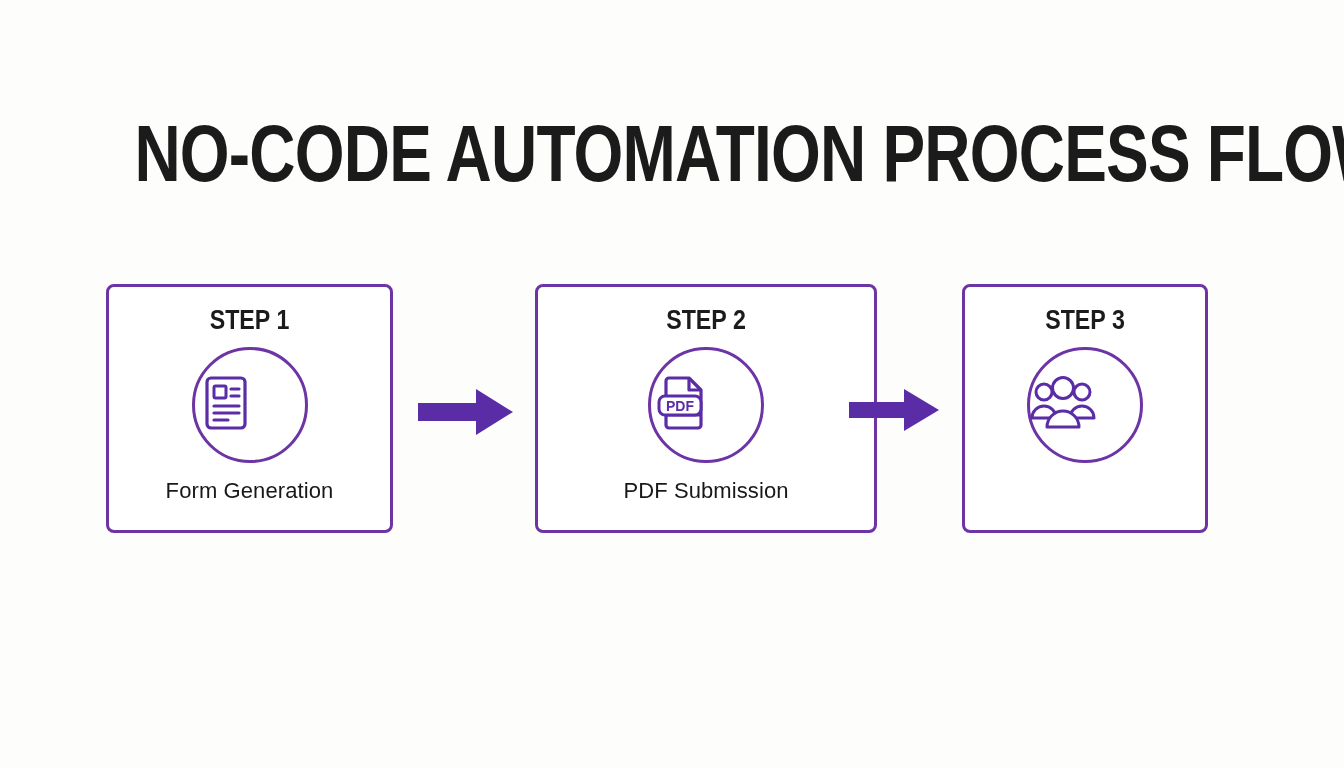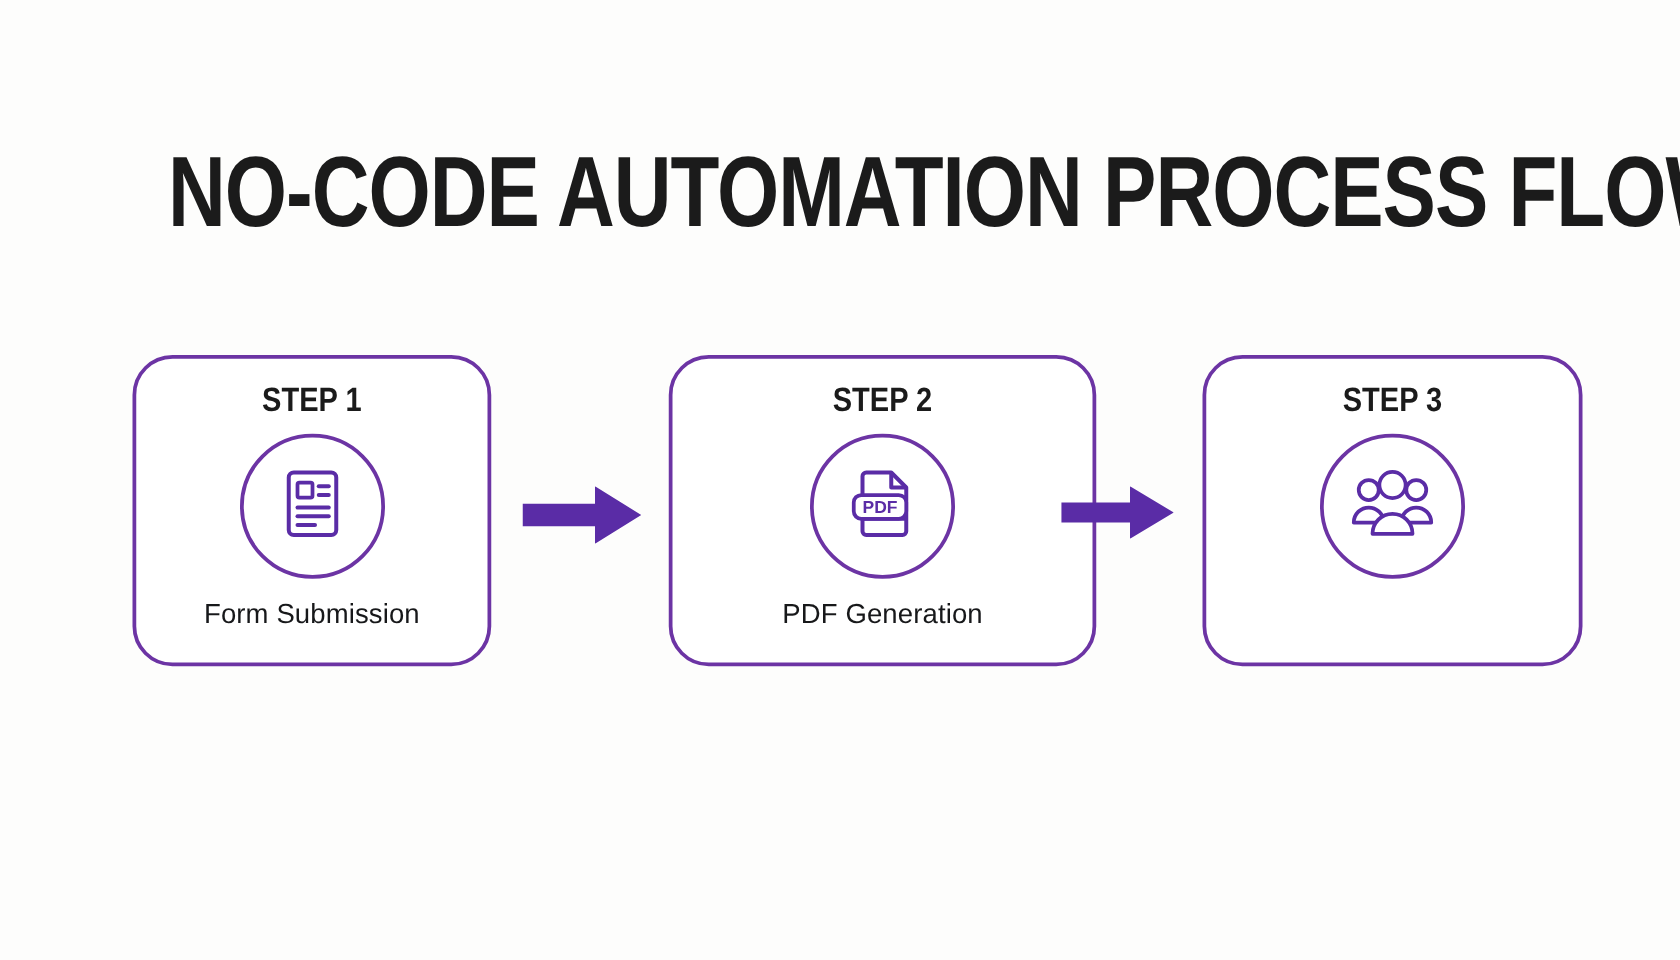--- a/index.html
+++ b/index.html
@@ -48,26 +48,26 @@
     height: 252px;
   }
 
   .card {
     position: absolute;
     top: 0;
     width: 287px;
     height: 249px;
     box-sizing: border-box;
     border: 3px solid #6c34a4;
-    border-radius: 32px;
+    border-radius: 8px;
     background: #ffffff;
   }
   .card.c1 { left: 106px; }
   .card.c2 { left: 535px; width: 342px; }
-  .card.c3 { left: 962px; width: 304px; }
+  .card.c3 { left: 962px; width: 246px; }
 
   .step-label {
     position: absolute;
     top: 18px;
     left: 0;
     width: 100%;
     text-align: center;
     font-family: "Liberation Sans Narrow", "Liberation Sans", sans-serif;
     font-weight: 700;
     font-size: 27px;
@@ -82,21 +82,21 @@
     top: 60px;
     left: 50%;
     margin-left: -58px;
     width: 116px;
     height: 116px;
     box-sizing: border-box;
     border: 3px solid #6c34a4;
     border-radius: 50%;
     display: flex;
     align-items: center;
-    justify-content: center;
+    justify-content: flex-start;
   }
 
   .card-label {
     position: absolute;
     bottom: 26px;
     left: 0;
     width: 100%;
     text-align: center;
     font-size: 22px;
     font-weight: 400;
@@ -131,21 +131,21 @@
             <rect x="19" y="14" width="12" height="12" rx="1.5" stroke="#5a2ca6" stroke-width="3"></rect>
             <line x1="36" y1="17" x2="44" y2="17" stroke="#5a2ca6" stroke-width="3.2" stroke-linecap="round"></line>
             <line x1="36" y1="24" x2="44" y2="24" stroke="#5a2ca6" stroke-width="3.2" stroke-linecap="round"></line>
             <line x1="19" y1="34" x2="44" y2="34" stroke="#5a2ca6" stroke-width="3.2" stroke-linecap="round"></line>
             <line x1="19" y1="41" x2="44" y2="41" stroke="#5a2ca6" stroke-width="3.2" stroke-linecap="round"></line>
             <line x1="19" y1="48" x2="33" y2="48" stroke="#5a2ca6" stroke-width="3.2" stroke-linecap="round"></line>
           </svg>
         </span>
       </div>
 
-      <div class="card-label">Form Submission</div>
+      <div class="card-label">Form Generation</div>
     </div>
 
     <div class="arrow a1">
       <svg width="95" height="46" viewBox="0 0 95 46" xmlns="http://www.w3.org/2000/svg">
         <path d="M0 14 H58 V0 L95 23 L58 46 V32 H0 Z" fill="#5a2ca6"></path>
       </svg>
     </div>
 
     <div class="card c2">
       <div class="step-label">STEP 2</div>
@@ -155,21 +155,21 @@
           <svg width="62" height="62" viewBox="0 0 62 62" fill="none" xmlns="http://www.w3.org/2000/svg">
             <path d="M15 9 a3 3 0 0 1 3-3 H38 L50 18 V53 a3 3 0 0 1-3 3 H18 a3 3 0 0 1-3-3 Z" stroke="#5a2ca6" stroke-width="3.2" stroke-linejoin="round"></path>
             <path d="M38 6 V18 H50" stroke="#5a2ca6" stroke-width="3.2" stroke-linejoin="round"></path>
             <line x1="16" y1="43" x2="49" y2="43" stroke="#5a2ca6" stroke-width="3"></line>
             <rect x="8" y="24" width="42" height="19" rx="6" fill="#ffffff" stroke="#5a2ca6" stroke-width="3"></rect>
             <text x="29" y="38.5" text-anchor="middle" font-family="Liberation Sans, sans-serif" font-size="14" font-weight="700" fill="#5a2ca6">PDF</text>
           </svg>
         </span>
       </div>
 
-      <div class="card-label">PDF Generation</div>
+      <div class="card-label">PDF Submission</div>
     </div>
 
     <div class="arrow a2">
       <svg width="90" height="42" viewBox="0 0 90 42" xmlns="http://www.w3.org/2000/svg">
         <path d="M0 13 H55 V0 L90 21 L55 42 V29 H0 Z" fill="#5a2ca6"></path>
       </svg>
     </div>
 
     <div class="card c3">
       <div class="step-label">STEP 3</div>

